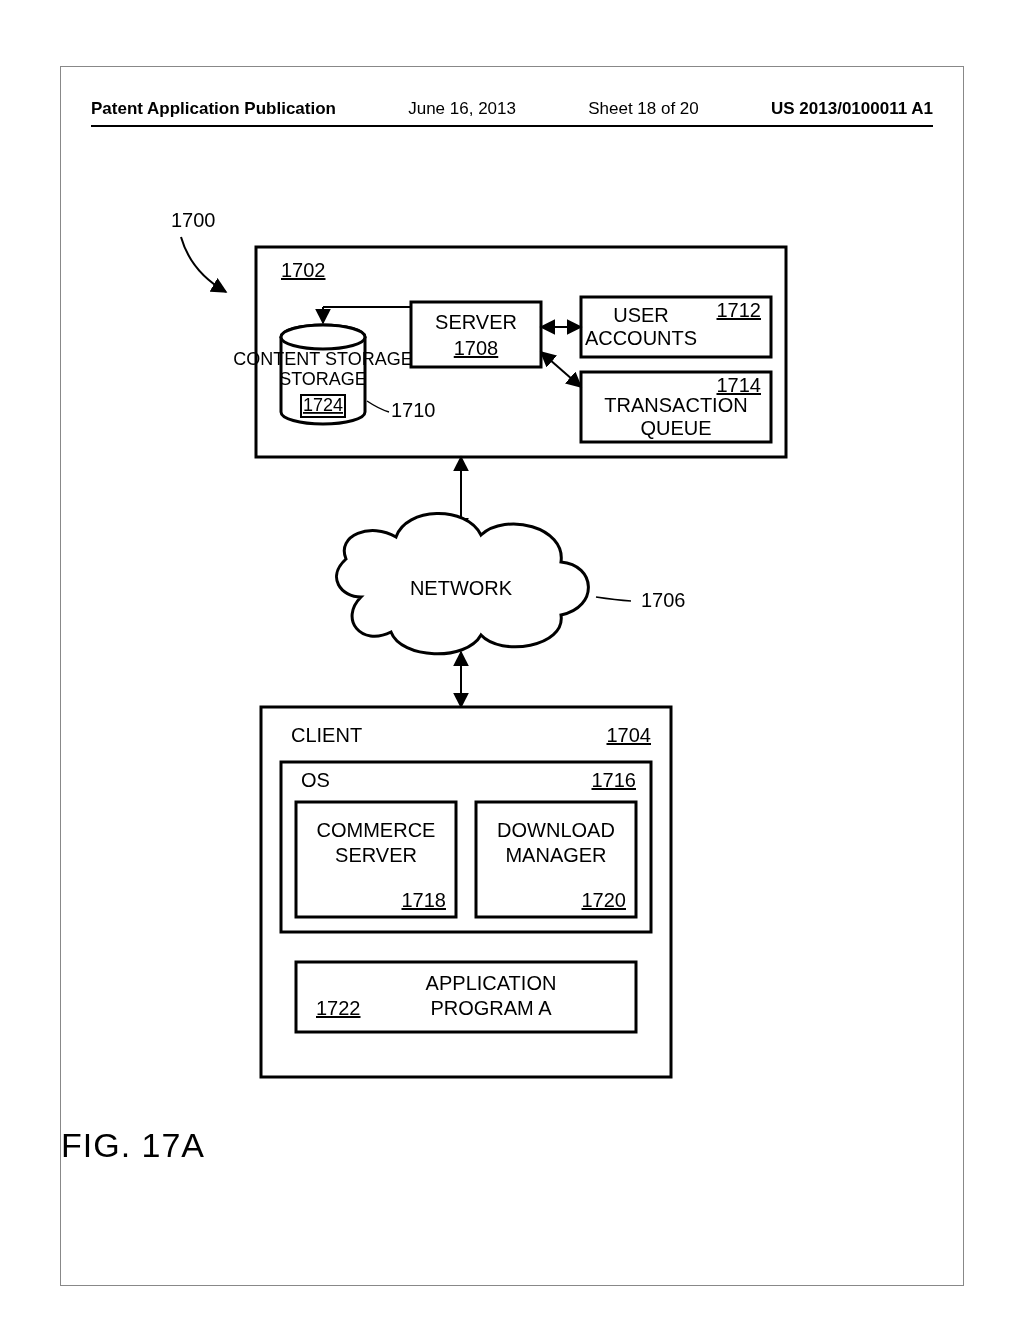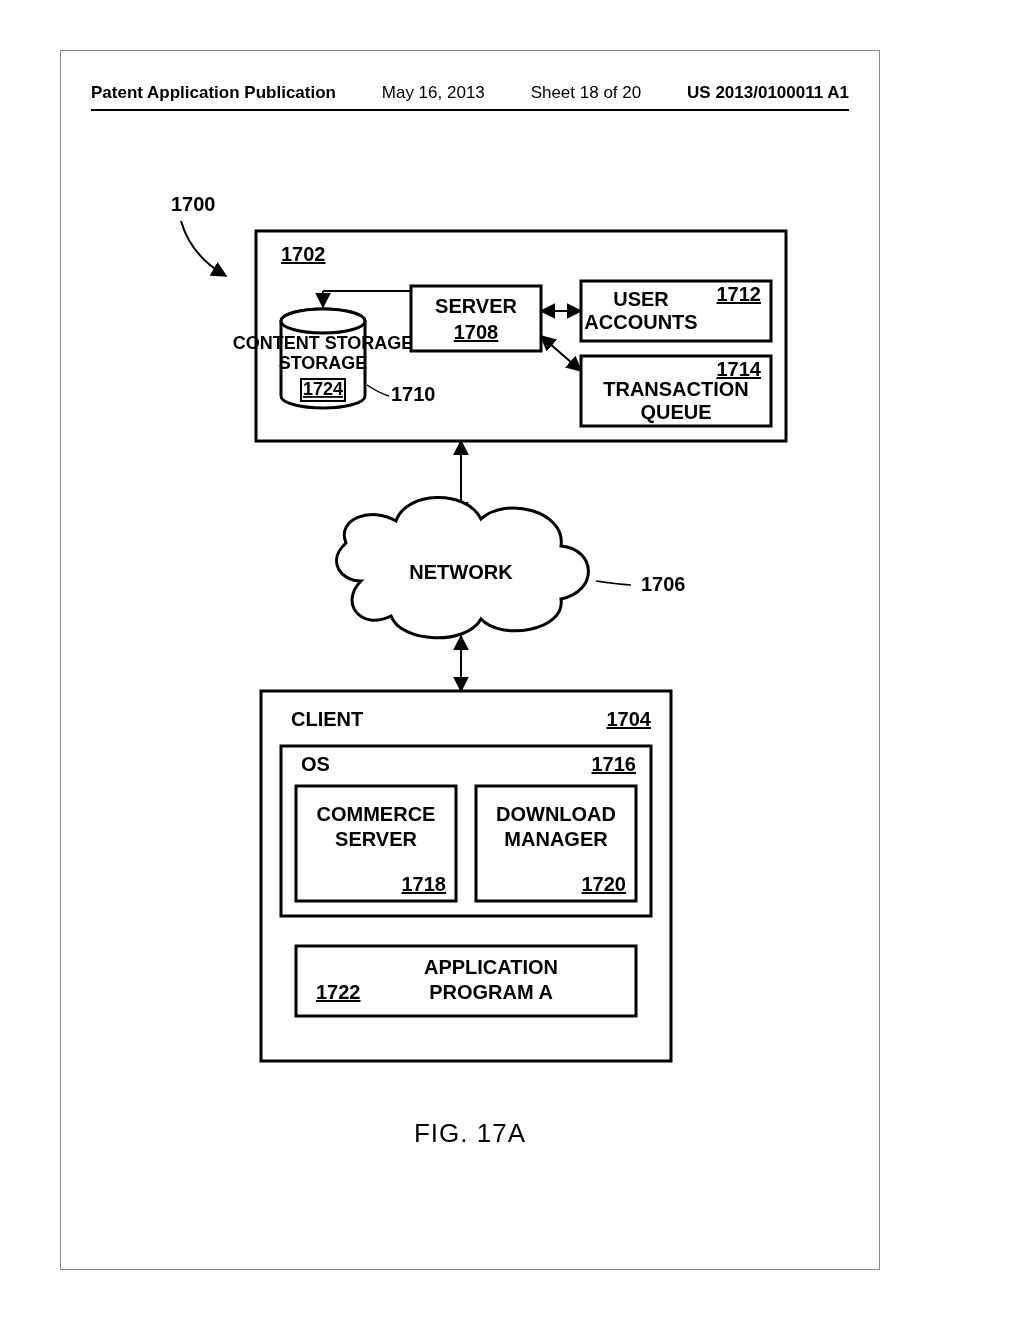--- a/index.html
+++ b/index.html
@@ -7,22 +7,22 @@
     margin: 0;
     background: #fff;
     font-family: Arial, Helvetica, sans-serif;
     width: 1024px;
     height: 1320px;
     position: relative;
   }
   .page {
     position: absolute;
     left: 60px;
-    top: 50px;
-    width: 820px;
+    top: 66px;
+    width: 904px;
     height: 1220px;
     border: 1px solid #888;
     background: #fff;
   }
   .hdr {
     position: absolute;
     top: 32px;
     left: 30px;
     right: 30px;
     font-size: 17px;
@@ -37,43 +37,41 @@
     right: 30px;
     height: 2px;
     background: #000;
   }
   .svgwrap {
     position: absolute;
     top: 120px;
     left: 0;
     width: 904px;
     height: 1020px;
-    font-weight: bold;
   }
   .figcap {
     position: absolute;
     bottom: 120px;
     width: 100%;
-    text-align: center;
-    font-size: 26px;
+    font-size: 34px;
     letter-spacing: 1px;
   }
   text { font-family: Arial, Helvetica, sans-serif; }
   .lbl   { font-size: 20px; }
   .lblsm { font-size: 18px; }
   .und   { text-decoration: underline; }
 </style>
 </head>
 <body>
 
 <div class="page">
 
   <div class="hdr">
     <span class="left"><b>Patent Application Publication</b></span>
-    <span>May 16, 2013</span>
+    <span>June 16, 2013</span>
     <span>Sheet 18 of 20</span>
     <span><b>US 2013/0100011 A1</b></span>
   </div>
   <div class="rule"></div>
 
   <div class="svgwrap">
     <svg viewBox="0 0 904 900" width="904" height="900">
       <defs>
         <marker id="arr" viewBox="0 0 10 10" refX="9" refY="5" markerWidth="8" markerHeight="8" orient="auto-start-reverse">
           <path d="M0 0 L10 5 L0 10 z" fill="#000"></path>

